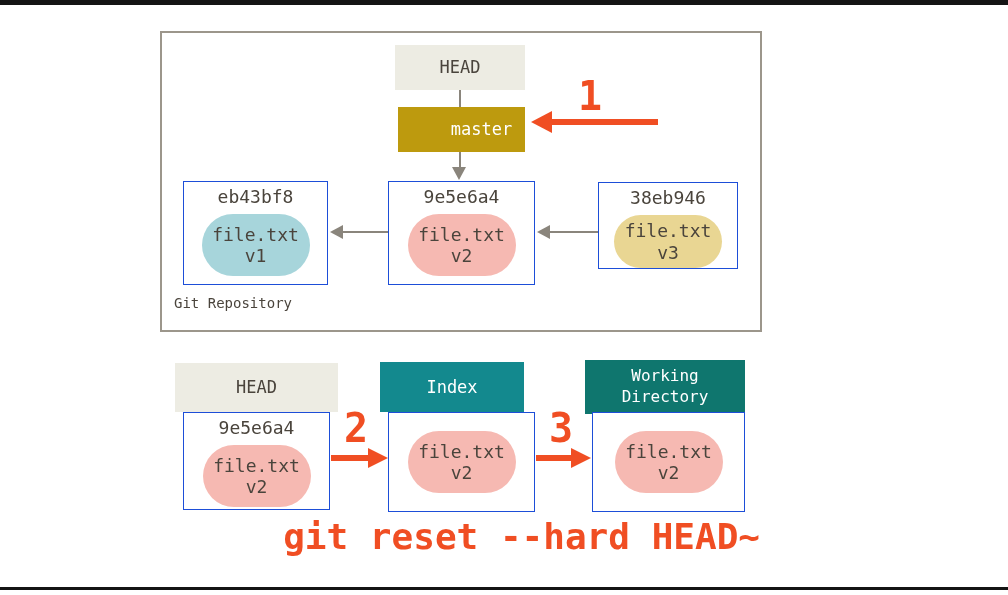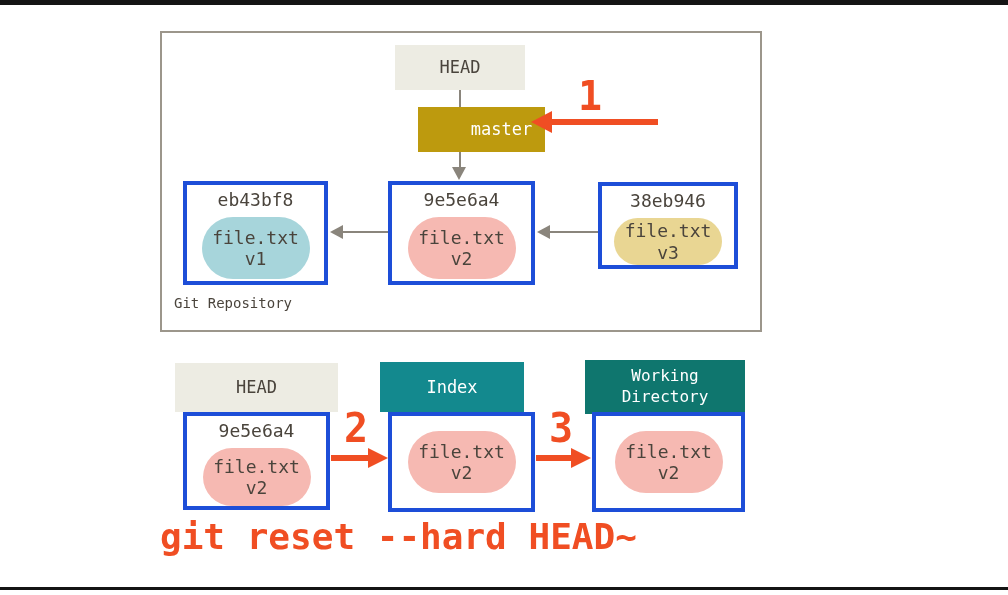--- a/index.html
+++ b/index.html
@@ -16,60 +16,60 @@
   .repo-label{position:absolute;left:12px;bottom:19px;font-size:14px;color:#4a443c;white-space:nowrap;}
 
   
   .hdr{display:flex;align-items:center;justify-content:center;text-align:center;
        font-size:17px;color:#4a443c;white-space:pre-line;line-height:1.3;}
   .hdr.light{background:#edece3;}
   .hdr.dark-text{color:#4a443c;}
   .hdr.white-text{color:#ffffff;}
 
   
-  .commit{border:4px solid #1d4ed8;background:#ffffff;display:flex;flex-direction:column;align-items:center;}
+  .commit{border:1px solid #1d4ed8;background:#ffffff;display:flex;flex-direction:column;align-items:center;}
   .commit .hash{font-size:18px;color:#4a443c;margin-top:4px;}
   .blob{border-radius:32px;width:108px;height:62px;display:flex;flex-direction:column;
         align-items:center;justify-content:center;font-size:18px;line-height:1.18;
         color:#4a443c;text-align:center;margin-top:7px;}
   .commit.center-blob{justify-content:center;}
   .commit.center-blob .blob{margin-top:0;}
 
   
   .gline{background:#8a857c;}
   .tri{width:0;height:0;}
   .tri.down{border-left:7px solid transparent;border-right:7px solid transparent;border-top:13px solid #8a857c;}
   .tri.left{border-top:7px solid transparent;border-bottom:7px solid transparent;border-right:13px solid #8a857c;}
 
   
   .red-num{font-size:40px;font-weight:bold;color:#f04e23;text-align:center;line-height:1;}
   .red-shaft{background:#f04e23;}
   .rtri{width:0;height:0;}
   .rtri.left{border-top:11px solid transparent;border-bottom:11px solid transparent;border-right:21px solid #f04e23;}
   .rtri.right{border-top:10px solid transparent;border-bottom:10px solid transparent;border-left:20px solid #f04e23;}
 
-  .caption{font-size:36px;font-weight:bold;color:#f04e23;text-align:left;white-space:nowrap;}
+  .caption{font-size:36px;font-weight:bold;color:#f04e23;text-align:right;white-space:nowrap;}
 </style>
 </head>
 <body>
 
 <div id="stage">
 
   <div class="bar top"></div>
   <div class="bar bottom"></div>
 
   <div class="abs repo-box" style="left:160px;top:31px;width:602px;height:301px;">
     <div class="repo-label">Git Repository</div>
   </div>
 
   <div class="abs hdr light dark-text" style="left: 395px; top: 45px; width: 130px; height: 45px; background-color: rgb(237, 236, 227);">HEAD</div>
 
   <div class="abs gline" style="left:459px;top:90px;width:2px;height:17px;"></div>
 
-  <div class="abs hdr white-text" style="left: 418px; top: 107px; width: 127px; height: 45px; background-color: rgb(189, 154, 14); padding-left: 40px;">master</div>
+  <div class="abs hdr white-text" style="left: 398px; top: 107px; width: 127px; height: 45px; background-color: rgb(189, 154, 14); padding-left: 40px;">master</div>
 
   <div class="abs gline" style="left:459px;top:152px;width:2px;height:16px;"></div>
   <div class="abs tri down" style="left:452px;top:167px;"></div>
 
   <div class="abs red-num" style="left:570px;top:76px;width:40px;">1</div>
   <div class="abs rtri left" style="left:531px;top:111px;"></div>
   <div class="abs red-shaft" style="left:550px;top:119px;width:108px;height:6px;"></div>
 
   <div class="abs commit" style="left:183px;top:181px;width:145px;height:104px;">
     <div class="hash">eb43bf8</div>

